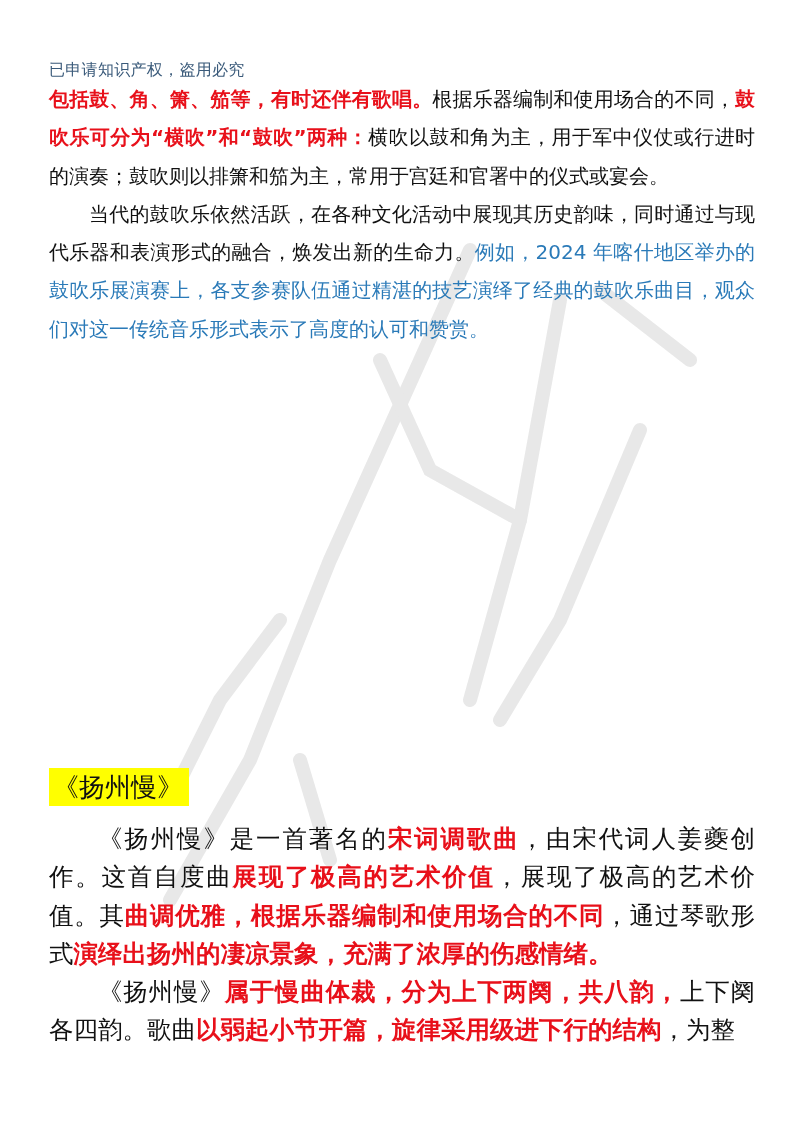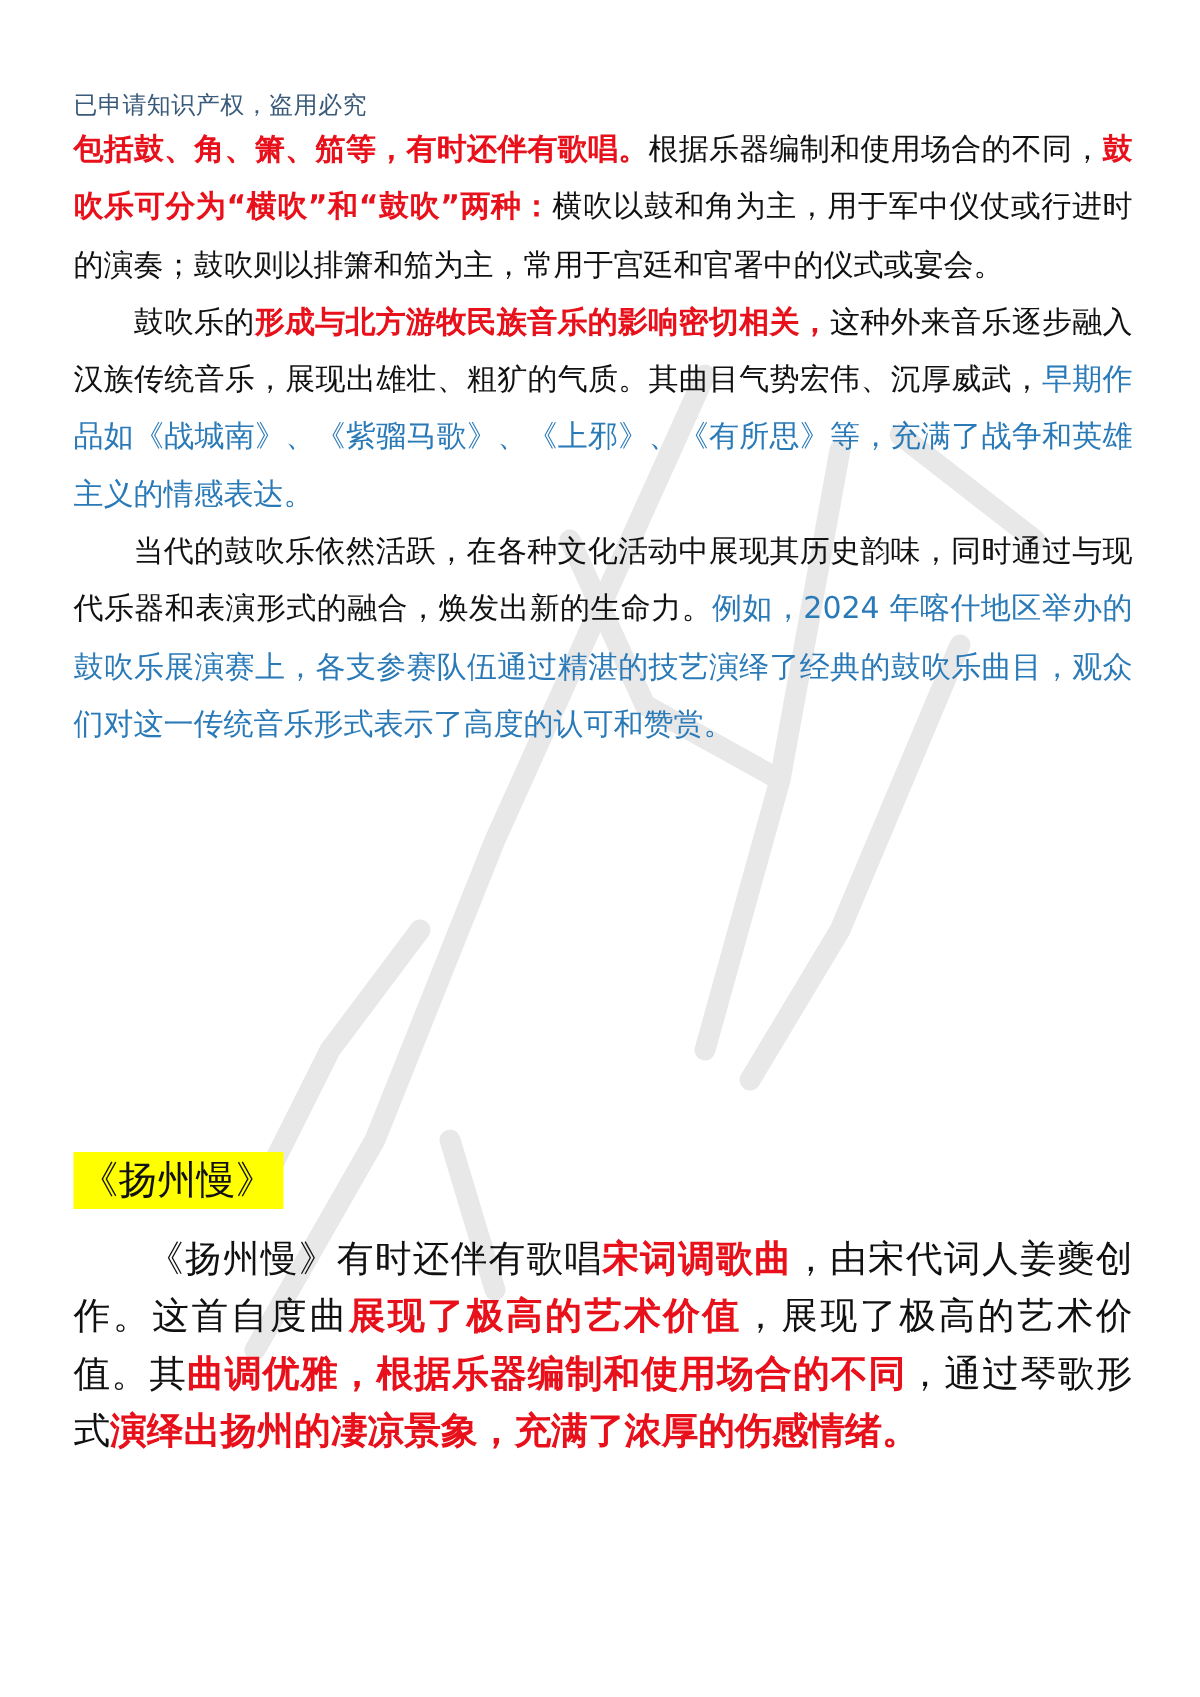--- a/index.html
+++ b/index.html
@@ -94,27 +94,27 @@
 </svg>
 
 <div class="page">
   <div class="header-note">已申请知识产权，盗用必究</div>
 
   <div class="body-text">
     <p class="para">
       <span class="red">包括鼓、角、箫、笳等，有时还伴有歌唱。</span><span>根据乐器编制和使用场合的不同，</span><span class="red">鼓吹乐可分为“横吹”和“鼓吹”两种：</span><span>横吹以鼓和角为主，用于军中仪仗或行进时的演奏；鼓吹则以排箫和笳为主，常用于宫廷和官署中的仪式或宴会。</span>
     </p>
     <p class="para indent">
-      <span>鼓吹乐的</span><span class="red">形成与北方游牧民族音乐的影响密切相关，</span><span>这种外来音乐逐步融入汉族传统音乐，展现出雄壮、粗犷的气质。其曲目气势宏伟、沉厚威武，</span><span class="blue">早期作品如《战城南》、《紫骝马歌》、《上邪》、《有所思》等，充满了战争和英雄主义的情感表达。</span>
-    </p>
-    <p class="para indent">
       <span>当代的鼓吹乐依然活跃，在各种文化活动中展现其历史韵味，同时通过与现代乐器和表演形式的融合，焕发出新的生命力。</span><span class="blue">例如，2024 年喀什地区举办的鼓吹乐展演赛上，各支参赛队伍通过精湛的技艺演绎了经典的鼓吹乐曲目，观众们对这一传统音乐形式表示了高度的认可和赞赏。</span>
     </p>
   </div>
 
   <div class="section-title">《扬州慢》</div>
 
   <div class="body-text-2">
     <p class="para indent">
-      <span>《扬州慢》有时还伴有歌唱</span><span class="red">宋词调歌曲</span><span>，由宋代词人姜夔创作。这首自度曲</span><span class="red">展现了极高的艺术价值</span><span>，展现了极高的艺术价值。其</span><span class="red">曲调优雅，根据乐器编制和使用场合的不同</span><span>，通过琴歌形式</span><span class="red">演绎出扬州的凄凉景象，充满了浓厚的伤感情绪。</span>
+      <span>《扬州慢》是一首著名的</span><span class="red">宋词调歌曲</span><span>，由宋代词人姜夔创作。这首自度曲</span><span class="red">展现了极高的艺术价值</span><span>，展现了极高的艺术价值。其</span><span class="red">曲调优雅，根据乐器编制和使用场合的不同</span><span>，通过琴歌形式</span><span class="red">演绎出扬州的凄凉景象，充满了浓厚的伤感情绪。</span>
+    </p>
+    <p class="para indent">
+      <span>《扬州慢》</span><span class="red">属于慢曲体裁，分为上下两阕，共八韵，</span><span>上下阕各四韵。歌曲</span><span class="red">以弱起小节开篇，旋律采用级进下行的结构</span><span>，为整</span>
     </p>
   </div>
 </div>
 
 </body></html>

